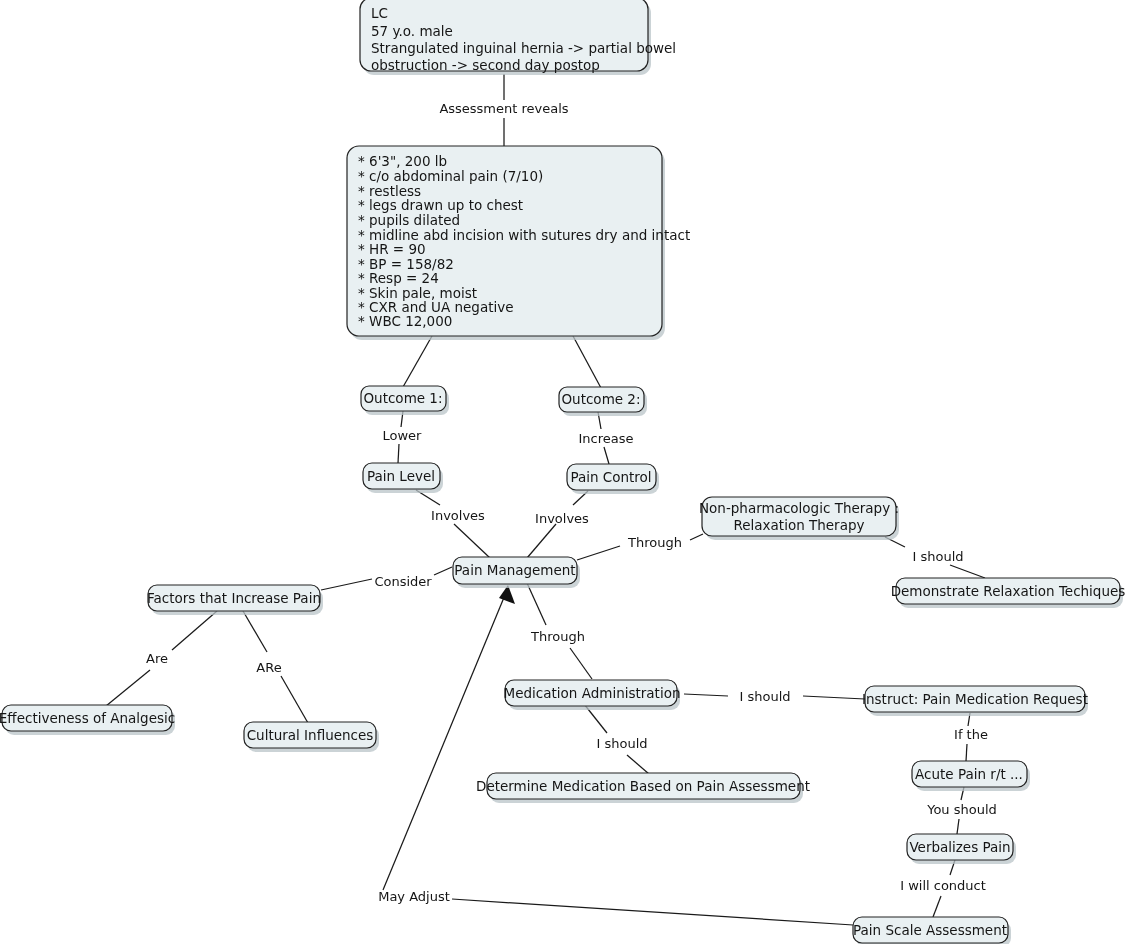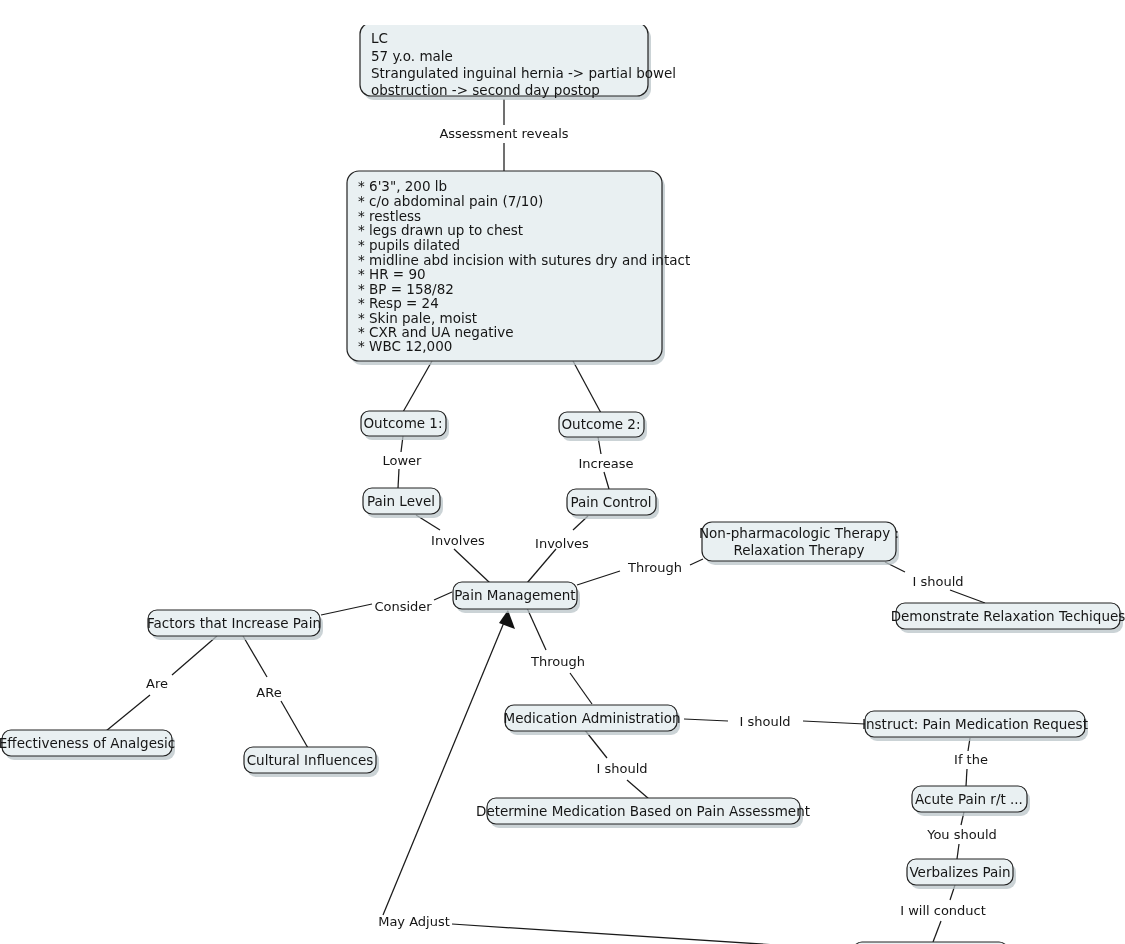--- a/index.html
+++ b/index.html
@@ -10,21 +10,20 @@
   body {
     width: 1125px;
     height: 944px;
     font-family: "DejaVu Sans", sans-serif;
     overflow: hidden;
   }
   #map-root {
     position: relative;
     width: 1125px;
     height: 696px;
-    margin-top: 25px;
   }
   svg.map-canvas {
     position: absolute;
     left: 0;
     top: 0;
     width: 1125px;
     height: 944px;
     display: block;
   }
   .edge-line {

